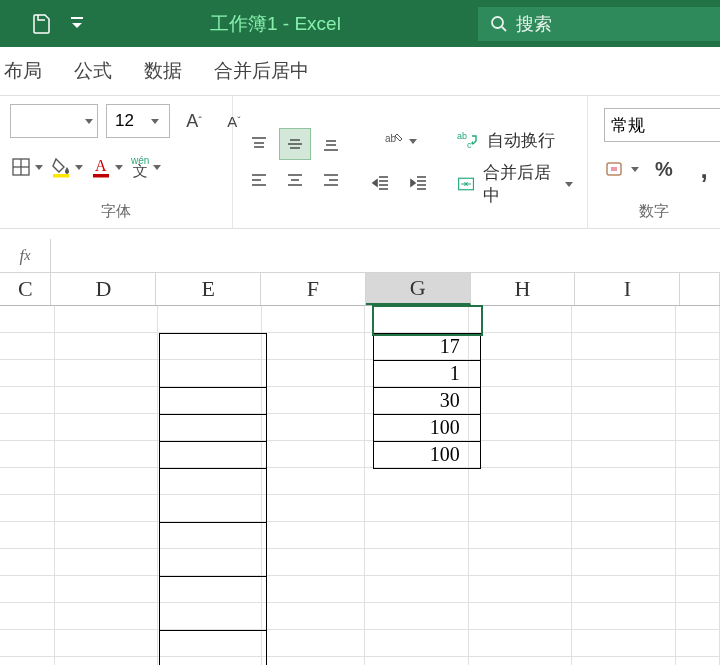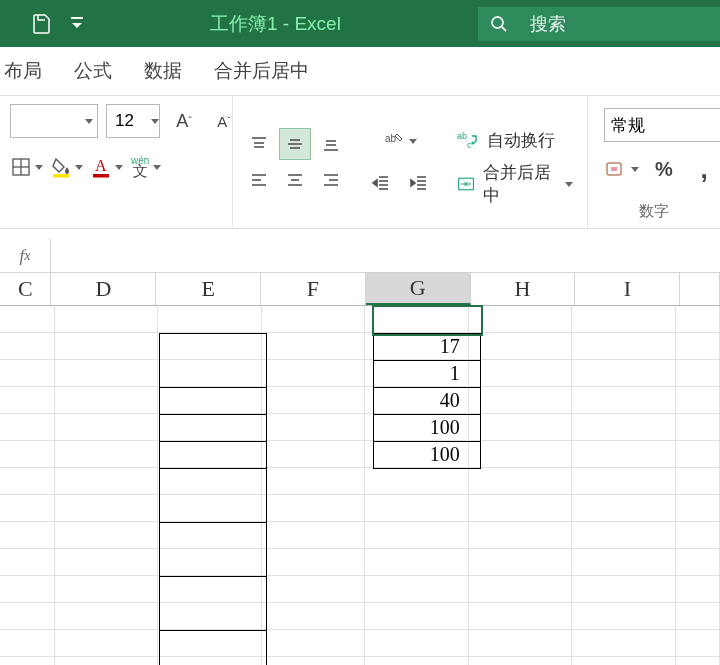--- a/index.html
+++ b/index.html
@@ -1,29 +1,29 @@
 <!DOCTYPE html>
 <html><head>
 <meta charset="utf-8">
 <style>
 html,body{margin:0;padding:0;font-family:"Microsoft YaHei","Segoe UI",sans-serif;background:#fff;overflow:hidden;width:720px;height:665px}
 .titlebar{height:47px;background:#217346;color:#fff;display:flex;align-items:center;position:relative}
 .qat{display:flex;align-items:center;gap:14px;padding-left:30px}
 .qat-icon{width:22px;height:22px;display:flex;align-items:center;justify-content:center;color:#fff}
 .title-center{position:absolute;left:210px;right:auto;font-size:19px;color:#86efac}
-.search-box{position:absolute;right:0;top:7px;height:34px;width:230px;background:#2e8a5a;display:flex;align-items:center;padding-left:12px;gap:22px;font-size:18px;color:#e8f3ec}
+.search-box{position:absolute;right:0;top:7px;height:34px;width:230px;background:#2e8a5a;display:flex;align-items:center;padding-left:12px;gap:8px;font-size:18px;color:#e8f3ec}
 .tabs{height:48px;display:flex;align-items:center;gap:32px;padding-left:4px;border-bottom:1px solid #e0e0e0;font-size:19px;color:#444;background:#fff}
 .tab{cursor:pointer}
 .ribbon{height:132px;display:flex;background:#fff;position:relative;border-bottom:1px solid #e0e0e0}
 .group{position:relative;border-right:1px solid #e6e6e6;display:flex;flex-direction:column}
 .group-body{flex:1;display:flex;align-items:center;padding:8px 10px;gap:10px}
 .group-label{height:26px;font-size:15px;color:#666;text-align:center;position:relative}
 .btn{display:flex;align-items:center;justify-content:center;height:32px;min-width:30px;border:1px solid transparent;cursor:pointer;color:#444}
 .dd-caret{width:0;height:0;border-left:4px solid transparent;border-right:4px solid transparent;border-top:5px solid #666;margin-left:4px}
-.font-size-box{width:44px;height:32px;border:1px solid #b8b8b8;display:flex;align-items:center;padding:0 0 0 8px;font-size:17px;justify-content:space-between}
+.font-size-box{width:44px;height:32px;border:1px solid #b8b8b8;display:flex;align-items:center;padding:0 10px 0 8px;font-size:17px;justify-content:space-between}
 .font-name-box{width:82px;height:32px;border:1px solid #b8b8b8;display:flex;align-items:center;justify-content:flex-end;padding-right:4px}
 .row2{display:flex;gap:6px;align-items:center}
 .col{display:flex;flex-direction:column;gap:8px}
 .align-grid{display:grid;grid-template-columns:repeat(3,32px);grid-template-rows:repeat(2,32px);gap:4px}
 .align-btn{display:flex;align-items:center;justify-content:center;cursor:pointer}
 .active{background:#d4e8d9;border:1px solid #8fc49d}
 .merge-row{display:flex;align-items:center;gap:8px;height:32px;font-size:17px;color:#333;cursor:pointer;padding:0 4px}
 .num-format{width:115px;height:28px;border:1px solid #b8b8b8;font-size:17px;padding:2px 6px;margin-left:6px}
 .num-icons{display:flex;gap:8px;margin-top:10px;padding-left:6px}
 .fbar{height:33px;display:flex;align-items:center;border-bottom:1px solid #d4d4d4;margin-top:10px}
@@ -113,20 +113,21 @@
               <rect x="2" y="18" width="16" height="3.5" fill="#c00000"></rect>
             </svg>
           <span class="dd-caret"></span>
         </div>
         <div class="btn">
           <span style="font-size:10px;line-height:10px;text-align:center;color:#3a7">wén<br><span style="font-size:15px;color:#444">文</span></span>
           <span class="dd-caret"></span>
         </div>
       </div>
     </div>
+    <div class="group-label">字体</div>
   </div>
 
   <div class="group" style="width:356px">
     <div class="group-body" style="gap:18px">
       <div class="align-grid">
         <div class="align-btn">
             <svg width="20" height="20" stroke="#555" stroke-width="1.6">
               <line x1="3" y1="4" x2="17" y2="4"></line>
               <line x1="5" y1="9" x2="15" y2="9"></line>
               <line x1="5" y1="13" x2="15" y2="13"></line>
@@ -283,21 +284,21 @@
         <div class="cell" style="width: 107px;">1</div>
         <div class="cell" style="width: 107px;"></div>
         <div class="cell" style="width: 107px;"></div>
         <div class="cell" style="width: 40px;"></div>
       </div>
       <div class="row">
         <div class="cell" style="width: 52px;"></div>
         <div class="cell" style="width: 107px;"></div>
         <div class="cell" style="width: 107px;"></div>
         <div class="cell" style="width: 107px;"></div>
-        <div class="cell" style="width: 107px;">40</div>
+        <div class="cell" style="width: 107px;">30</div>
         <div class="cell" style="width: 107px;"></div>
         <div class="cell" style="width: 107px;"></div>
         <div class="cell" style="width: 40px;"></div>
       </div>
       <div class="row">
         <div class="cell" style="width: 52px;"></div>
         <div class="cell" style="width: 107px;"></div>
         <div class="cell" style="width: 107px;"></div>
         <div class="cell" style="width: 107px;"></div>
         <div class="cell" style="width: 107px;">100</div>

